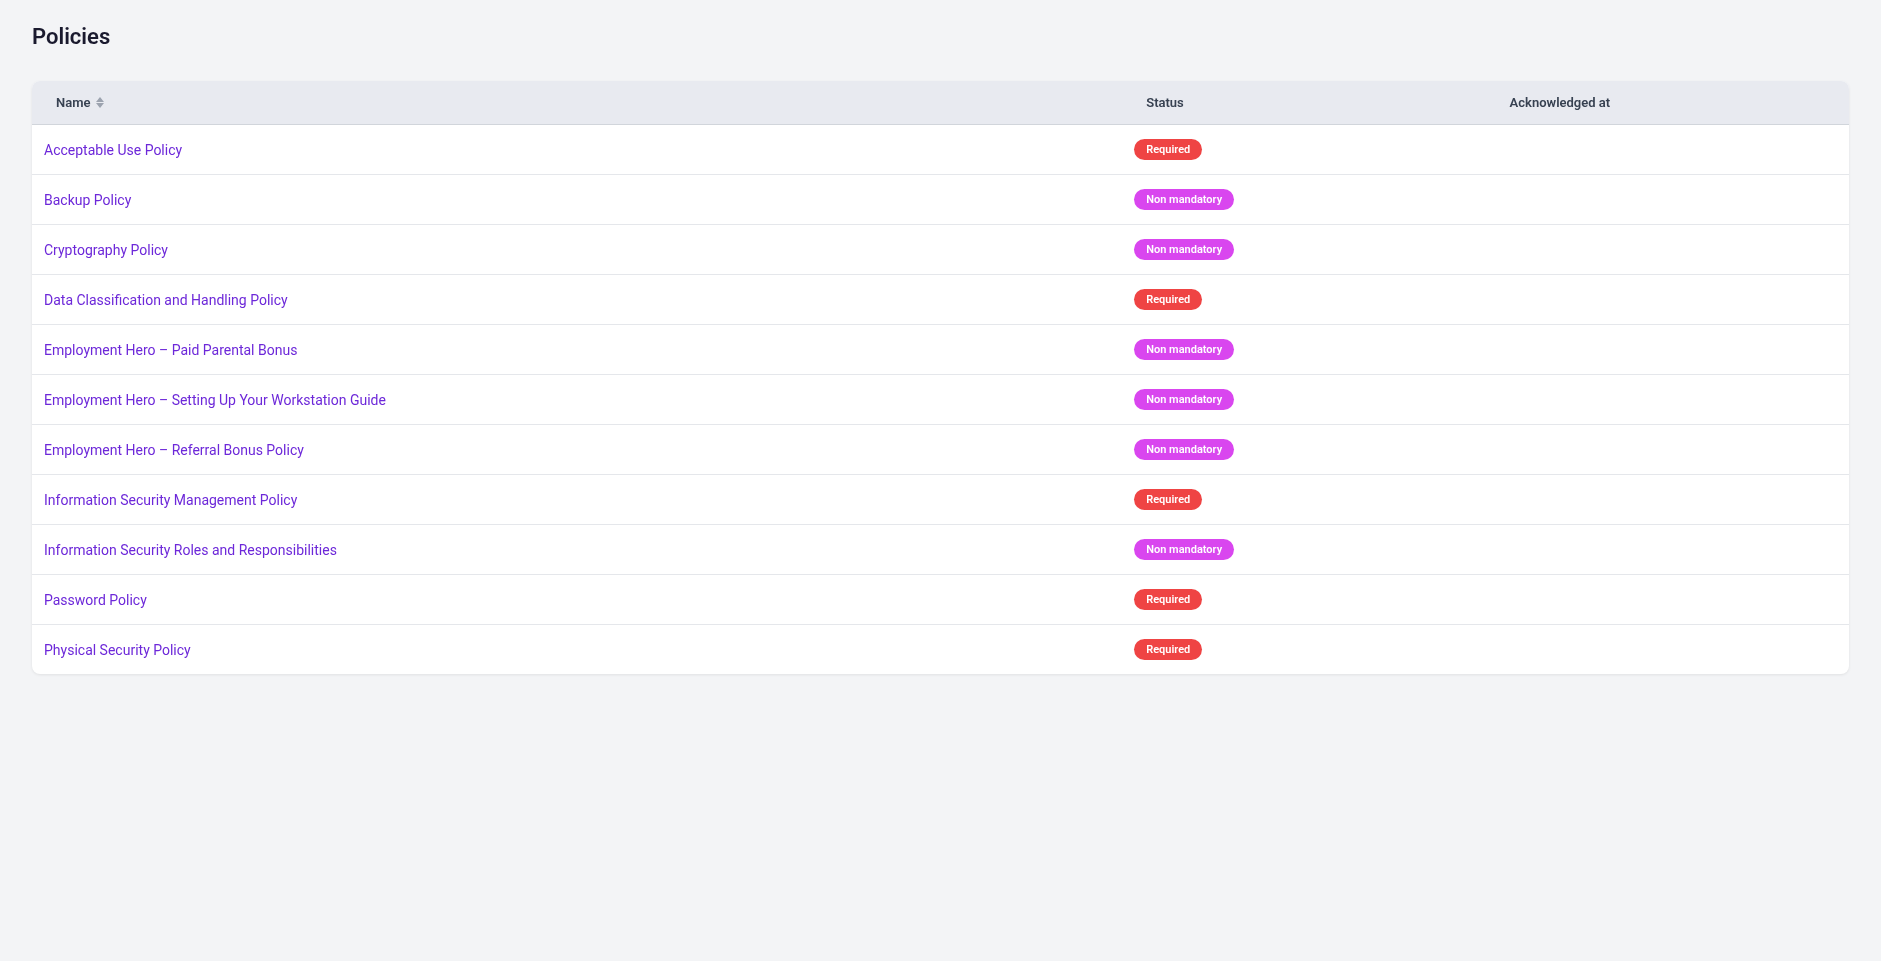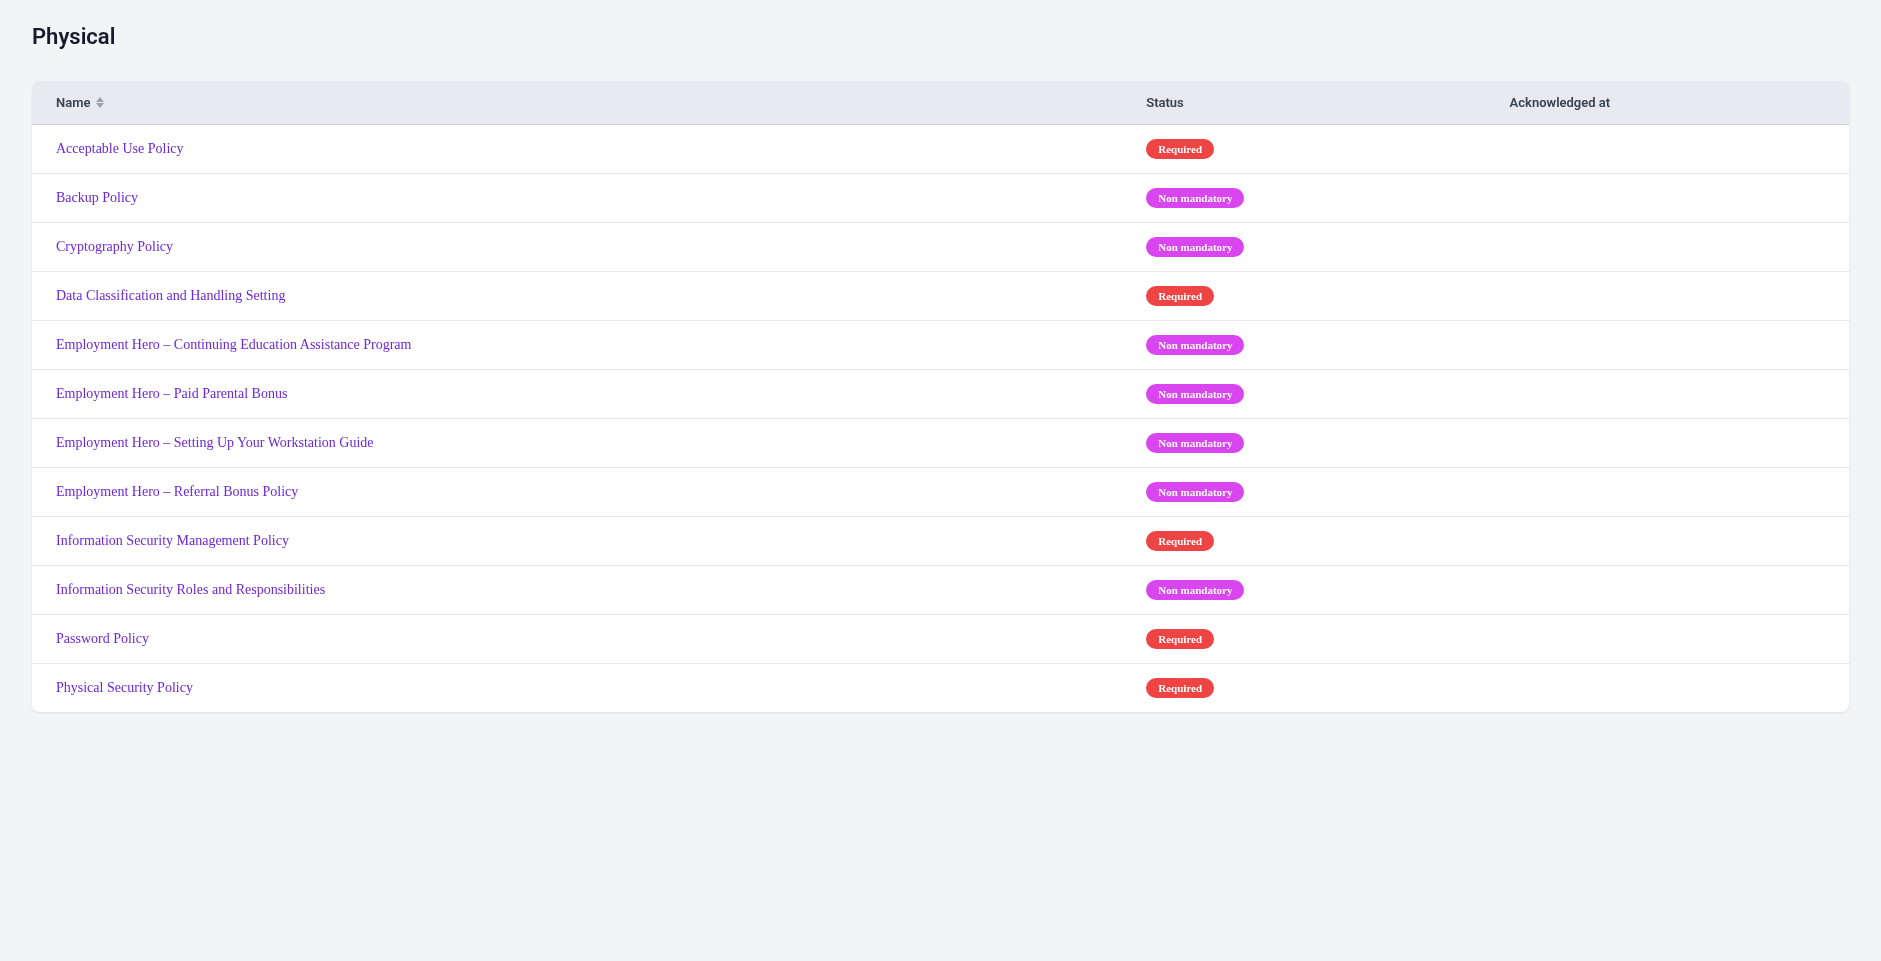--- a/index.html
+++ b/index.html
@@ -95,24 +95,23 @@
 
     .table tbody tr {
       border-bottom: 1px solid #e5e7eb;
     }
 
     .table tbody tr:last-child {
       border-bottom: none;
     }
 
     .table tbody td {
-      padding: 14px 24px;
+      padding: 14px 12px;
       font-size: 14px;
       vertical-align: middle;
-      font-family: Liberation Serif, serif;
     }
 
     .policy-link {
       color: #6d28d9;
       text-decoration: none;
       font-size: 14px;
     }
 
     .badge {
       display: inline-block;
@@ -130,21 +129,21 @@
 
     .badge-non-mandatory {
       background-color: #d946ef;
       color: #ffffff;
     }
   </style>
 </head>
 <body>
 
 <div class="page-container">
-  <h1 class="page-title">Physical</h1>
+  <h1 class="page-title">Policies</h1>
 
   <div class="table-container">
     <table class="table">
       <thead>
         <tr>
           <th class="th-name">
             <div class="th-name-inner">
               <span>Name</span>
               <span class="sort-icon">
                 <span class="sort-up"></span>
@@ -166,27 +165,22 @@
             <td><a class="policy-link" href="#">Backup Policy</a></td>
             <td><span class="badge badge-non-mandatory">Non mandatory</span></td>
             <td></td>
           </tr>
           <tr>
             <td><a class="policy-link" href="#">Cryptography Policy</a></td>
             <td><span class="badge badge-non-mandatory">Non mandatory</span></td>
             <td></td>
           </tr>
           <tr>
-            <td><a class="policy-link" href="#">Data Classification and Handling Setting</a></td>
-            <td><span class="badge badge-required">Required</span></td>
-            <td></td>
-          </tr>
-          <tr>
-            <td><a class="policy-link" href="#">Employment Hero – Continuing Education Assistance Program</a></td>
-            <td><span class="badge badge-non-mandatory">Non mandatory</span></td>
+            <td><a class="policy-link" href="#">Data Classification and Handling Policy</a></td>
+            <td><span class="badge badge-required">Required</span></td>
             <td></td>
           </tr>
           <tr>
             <td><a class="policy-link" href="#">Employment Hero – Paid Parental Bonus</a></td>
             <td><span class="badge badge-non-mandatory">Non mandatory</span></td>
             <td></td>
           </tr>
           <tr>
             <td><a class="policy-link" href="#">Employment Hero – Setting Up Your Workstation Guide</a></td>
             <td><span class="badge badge-non-mandatory">Non mandatory</span></td>

